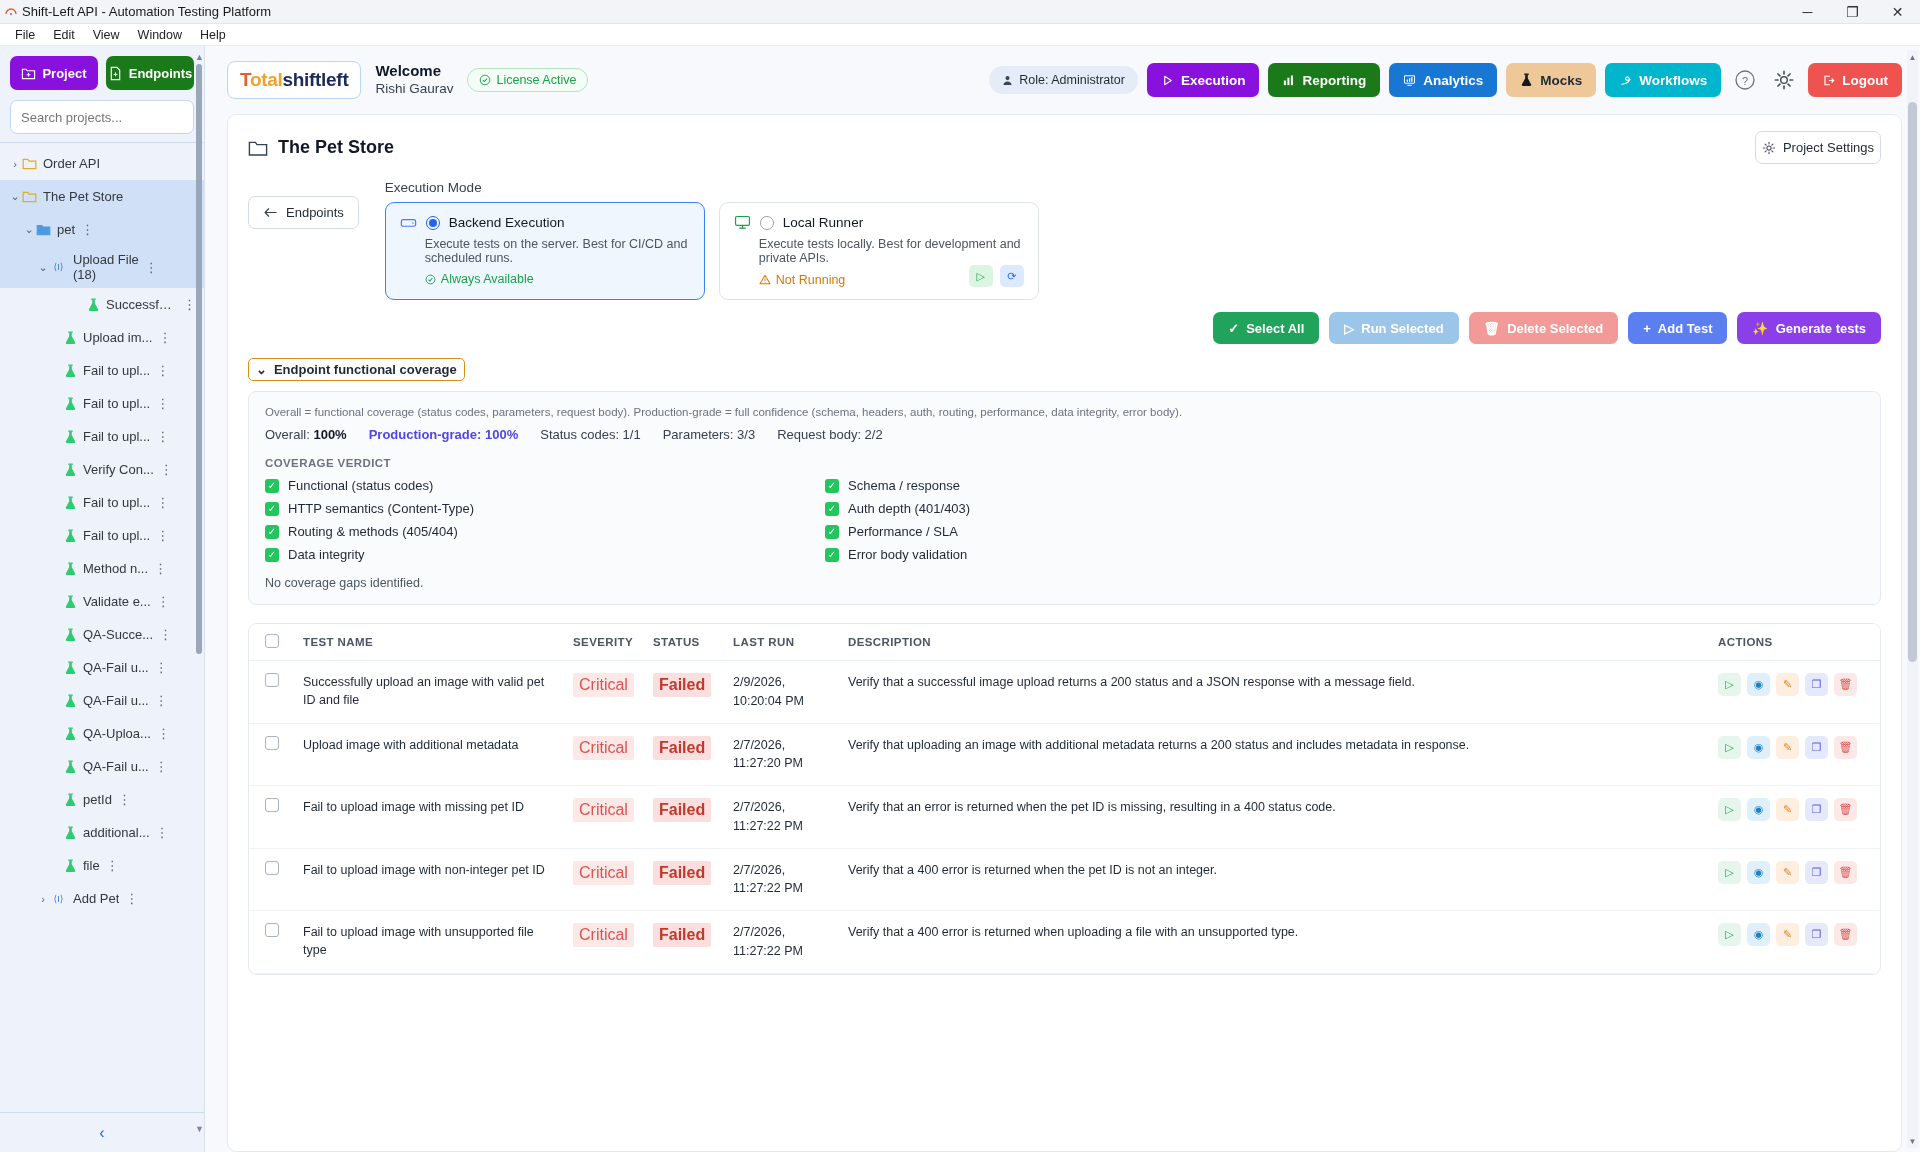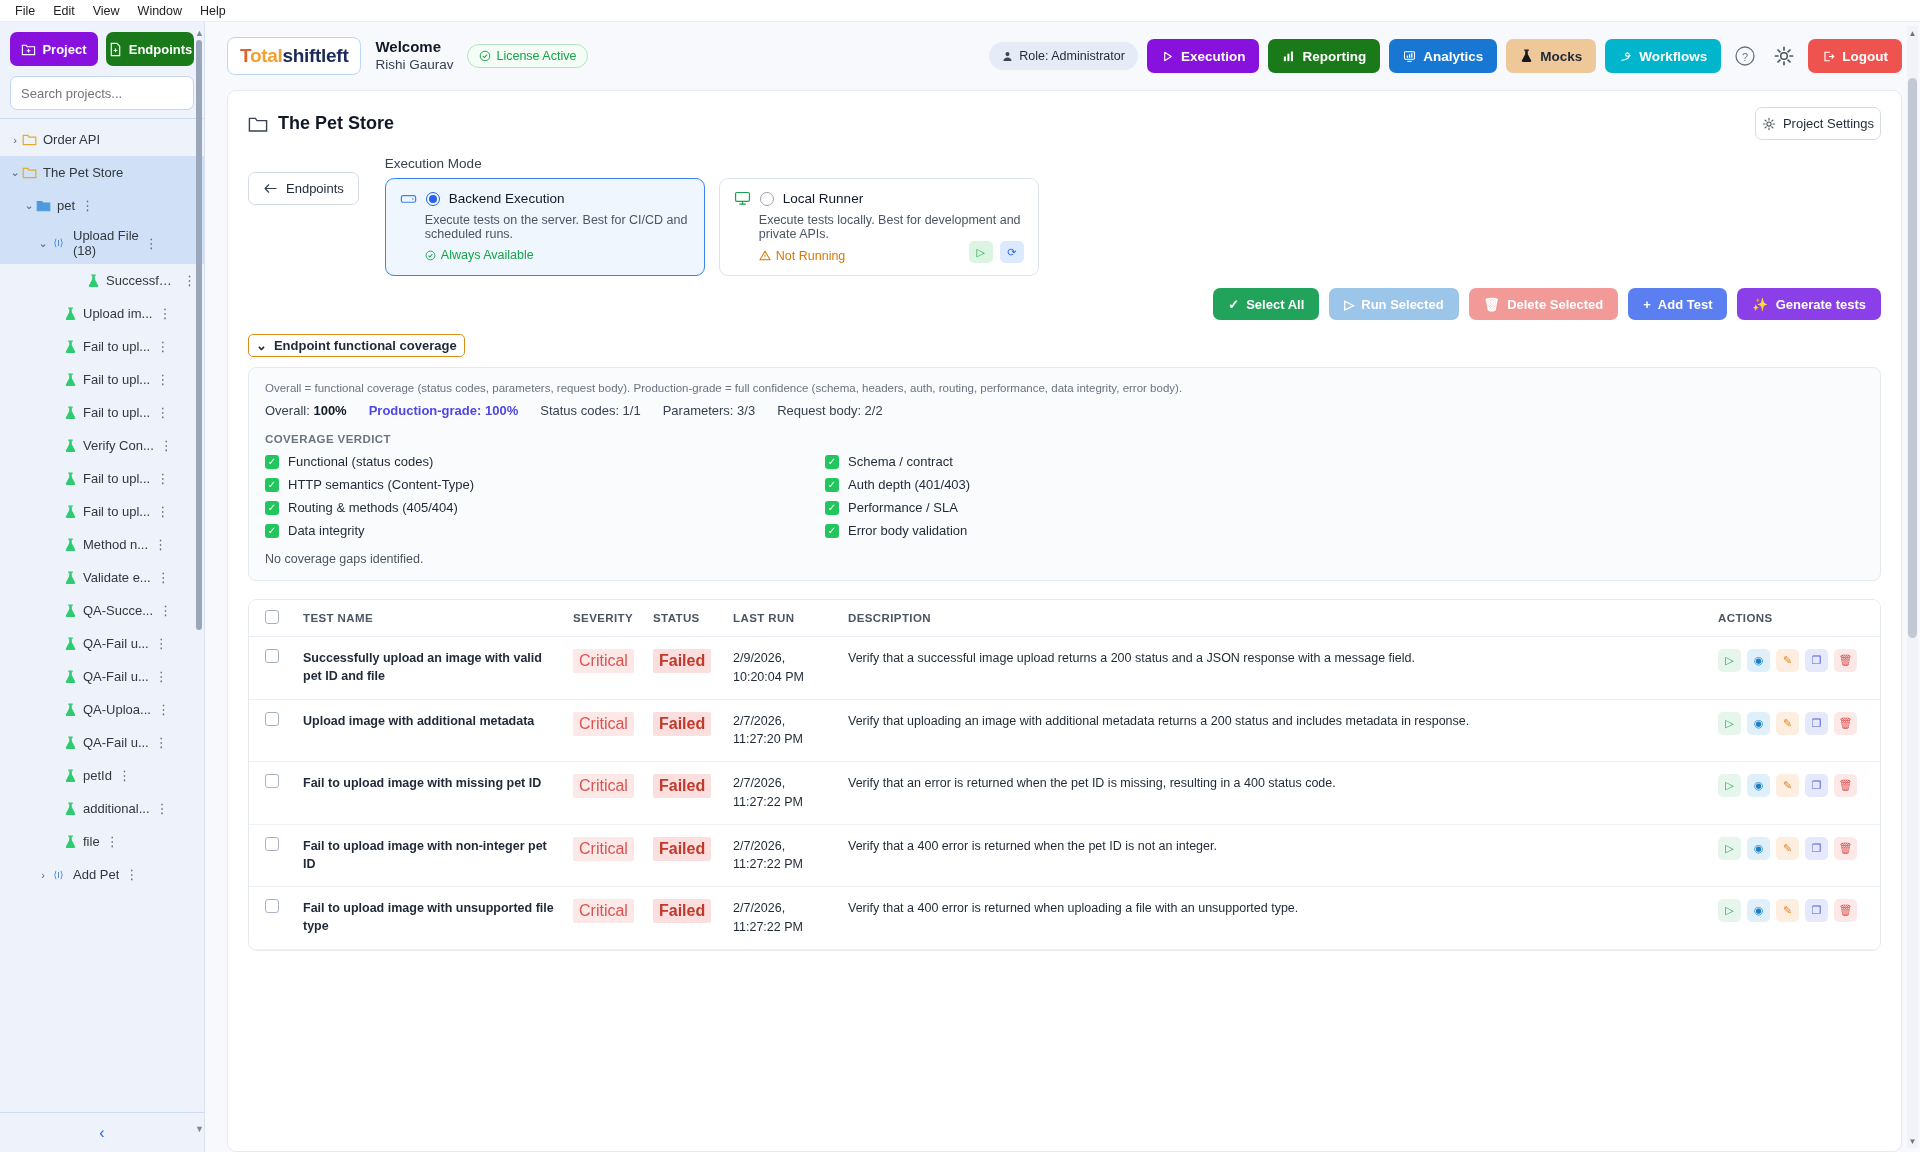--- a/index.html
+++ b/index.html
@@ -186,21 +186,21 @@
              font-family: "Liberation Sans", sans-serif; }
   .showing { font-size: 12.5px; color: #374151; }
   table.tests { width: 100%; border-collapse: collapse; }
   table.tests th { text-align: left; font-size: 11.5px; font-weight: bold;
                    color: #4b5563; letter-spacing: 0.4px; padding: 10px 8px;
                    border-bottom: 1px solid #e9edf4; background: #fff; }
   table.tests td { padding: 12px 8px; font-size: 12.5px; color: #1f2937;
                    border-bottom: 1px solid #eef1f6; vertical-align: top; }
   .cb { width: 14px; height: 14px; border: 1px solid #a9b2c0; border-radius: 3px;
         background: #fff; display: inline-block; cursor: pointer; }
-  .tname { font-weight: bold; color: #111827; font-size: 13px; line-height: 1.45; }
+  .tname { font-weight: normal; color: #111827; font-size: 13px; line-height: 1.45; }
   .pill { display: inline-block; border-radius: 2px; font-size: 16px;
           padding: 3px 6px; font-weight: normal; }
   .pill.crit { background: #fde8e8; color: #d9534f; }
   .pill.failed { background: #fbdede; color: #c0392b; font-weight: bold; }
   .desc { color: #374151; line-height: 1.5; }
   .acts { display: flex; gap: 6px; }
   .act { width: 23px; height: 23px; border-radius: 5px; display: flex;
          align-items: center; justify-content: center; font-size: 11px; cursor: pointer; }
   .act.r { background: #e6f6ec; color: #16a34a; }
   .act.v { background: #dff0fb; color: #1d7fc4; }
@@ -216,20 +216,34 @@
   .vscroll .ar { position: absolute; left: 0; width: 11px; height: 14px;
                  display: flex; align-items: center; justify-content: center;
                  font-size: 8px; color: #6b7280; }
   svg { display: block; }
 </style>
 </head>
 <body>
 
 <div class="app">
 
+  <div class="titlebar">
+    <span class="tb-icon">
+      <svg width="14" height="14" viewBox="0 0 14 14">
+          <path d="M2 9a5 5 0 0 1 10 0" fill="none" stroke="#e0622b" stroke-width="1.4"></path>
+          <circle cx="7" cy="9" r="1" fill="#d83a8c"></circle>
+        </svg>
+    </span>
+    <span class="tb-title">Shift-Left API - Automation Testing Platform</span>
+    <div class="tb-ctrls">
+      <div class="tb-btn">─</div>
+      <div class="tb-btn">❐</div>
+      <div class="tb-btn close">✕</div>
+    </div>
+  </div>
 
   <div class="menubar">
     <span>File</span>
     <span>Edit</span>
     <span>View</span>
     <span>Window</span>
     <span>Help</span>
   </div>
 
   <div class="body">
@@ -763,21 +777,21 @@
               <span>Request body: 2/2</span>
             </div>
             <div class="covverdict">COVERAGE VERDICT</div>
             <div class="covgrid" id="covgrid">
                 <div class="covitem">
                   <span class="chk">✓</span>
                   <span>Functional (status codes)</span>
                 </div>
                 <div class="covitem">
                   <span class="chk">✓</span>
-                  <span>Schema / contract</span>
+                  <span>Schema / response</span>
                 </div>
                 <div class="covitem">
                   <span class="chk">✓</span>
                   <span>HTTP semantics (Content-Type)</span>
                 </div>
                 <div class="covitem">
                   <span class="chk">✓</span>
                   <span>Auth depth (401/403)</span>
                 </div>
                 <div class="covitem">

